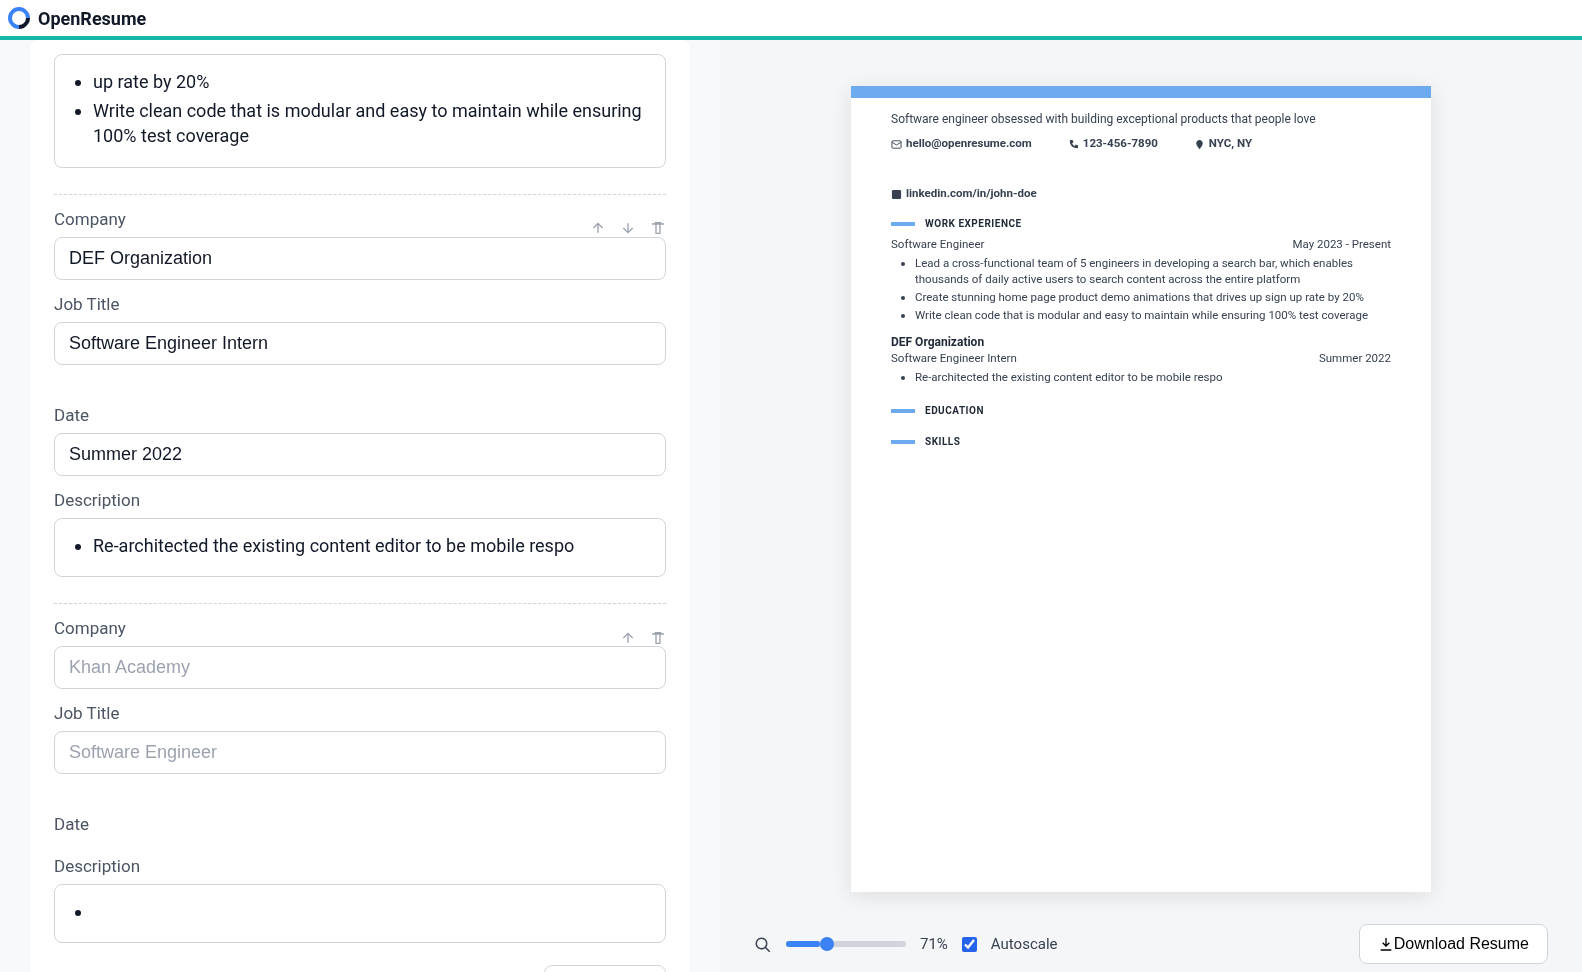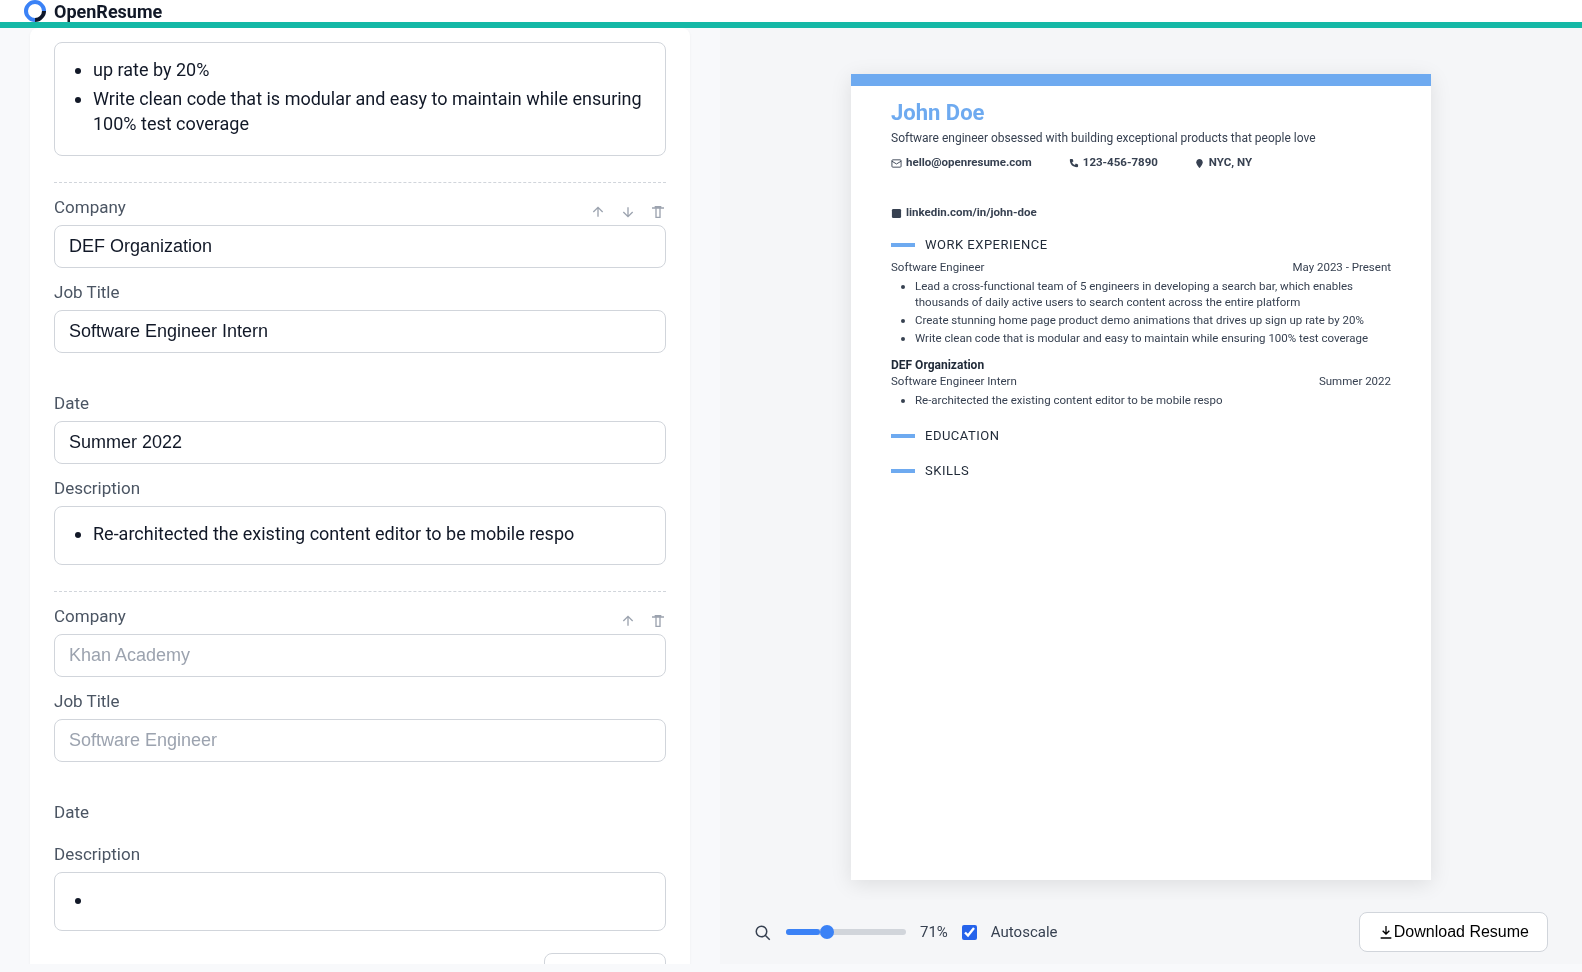--- a/index.html
+++ b/index.html
@@ -7,24 +7,24 @@
   font-family: -apple-system, BlinkMacSystemFont, 'Segoe UI', Roboto, sans-serif;
   background: #f8f9fb;
   color: #1f2937;
   width: 1582px;
   height: 972px;
   overflow: hidden;
 }
 .header {
   display: flex;
   align-items: center;
-  padding: 6px 24px;
-  background: #fff;
-  border-bottom: 6px solid #14b8a6;
-  height: 28px;
+  padding: 6px 8px;
+  background: #fff;
+  border-bottom: 4px solid #14b8a6;
+  height: 40px;
 }
 .logo-ring {
   width: 22px;
   height: 22px;
   border-radius: 50%;
   border: 4px solid #3b82f6;
   border-bottom-color: #0f172a;
   margin-right: 8px;
   transform: rotate(-45deg);
 }
@@ -60,21 +60,21 @@
 .desc-box li { margin-bottom: 4px; line-height: 1.4; }
 .divider {
   border-top: 1px dashed #d1d5db;
   margin: 26px 0 14px 0;
 }
 .field-label {
   font-size: 17px;
   color: #4b5563;
   margin-bottom: 8px;
 }
-.row-head { display: flex; align-items: center; justify-content: space-between; gap: 8px; }
+.row-head { display: flex; align-items: flex-end; justify-content: space-between; gap: 8px; }
 .row-head .icons { display: flex; gap: 14px; color: #9ca3af; }
 .row-head .icons span { cursor: pointer; }
 .input {
   width: 100%;
   border: 1px solid #d1d5db;
   border-radius: 8px;
   padding: 10px 14px;
   font-size: 18px;
   color: #111827;
   background: #fff;
@@ -124,21 +124,21 @@
 }
 .resume-banner { height: 12px; background: #6eaaf0; }
 .resume-body { padding: 14px 40px 30px 40px; }
 .resume-name { color: #6eaaf0; font-weight: 700; font-size: 22px; margin-bottom: 6px; }
 .resume-summary { font-size: 12px; color: #374151; margin-bottom: 10px; }
 .contact-row { display: flex; gap: 36px; font-size: 11.5px; color: #374151; margin-bottom: 18px; flex-wrap: wrap; }
 .contact-row span { display: inline-flex; align-items: flex-end; gap: 4px; font-weight: bold; }
 .r-section { margin-bottom: 20px; }
 .r-sec-head { display: flex; align-items: center; gap: 10px; margin-bottom: 8px; }
 .r-bar { width: 24px; height: 4px; background: #6eaaf0; }
-.r-sec-title { font-size: 13px; font-weight: 400; letter-spacing: .5px; }
+.r-sec-title { font-size: 10px; font-weight: 700; letter-spacing: .5px; }
 .r-company { font-size: 12px; font-weight: 700; margin-bottom: 2px; }
 .r-role-row { display: flex; justify-content: space-between; font-size: 11.5px; color: #374151; margin-bottom: 4px; }
 .r-bullets { list-style: disc; padding-left: 24px; font-size: 11.5px; color: #374151; }
 .r-bullets li { margin-bottom: 2px; line-height: 1.4; }
 
 .bottom-bar {
   display: flex;
   align-items: center;
   gap: 14px;
   padding: 12px 34px 12px 34px;
@@ -313,21 +313,20 @@
         </div>
       </div>
     </div>
   </div>
 
   <div class="right-pane">
     <div class="preview-area">
       <div class="resume">
         <div class="resume-banner"></div>
         <div class="resume-body">
-          <div class="resume-name">John Doe</div>
           <div class="resume-summary">Software engineer obsessed with building exceptional products that people love</div>
           <div class="contact-row">
             <span>
                 <svg width="11" height="11" viewBox="0 0 24 24" fill="none" stroke="currentColor" stroke-width="2">
                   <rect x="2" y="4" width="20" height="16" rx="2"></rect>
                   <path d="M2 7l10 6 10-6"></path>
                 </svg>
                 <span>hello@openresume.com</span>
               </span>
             <span>

